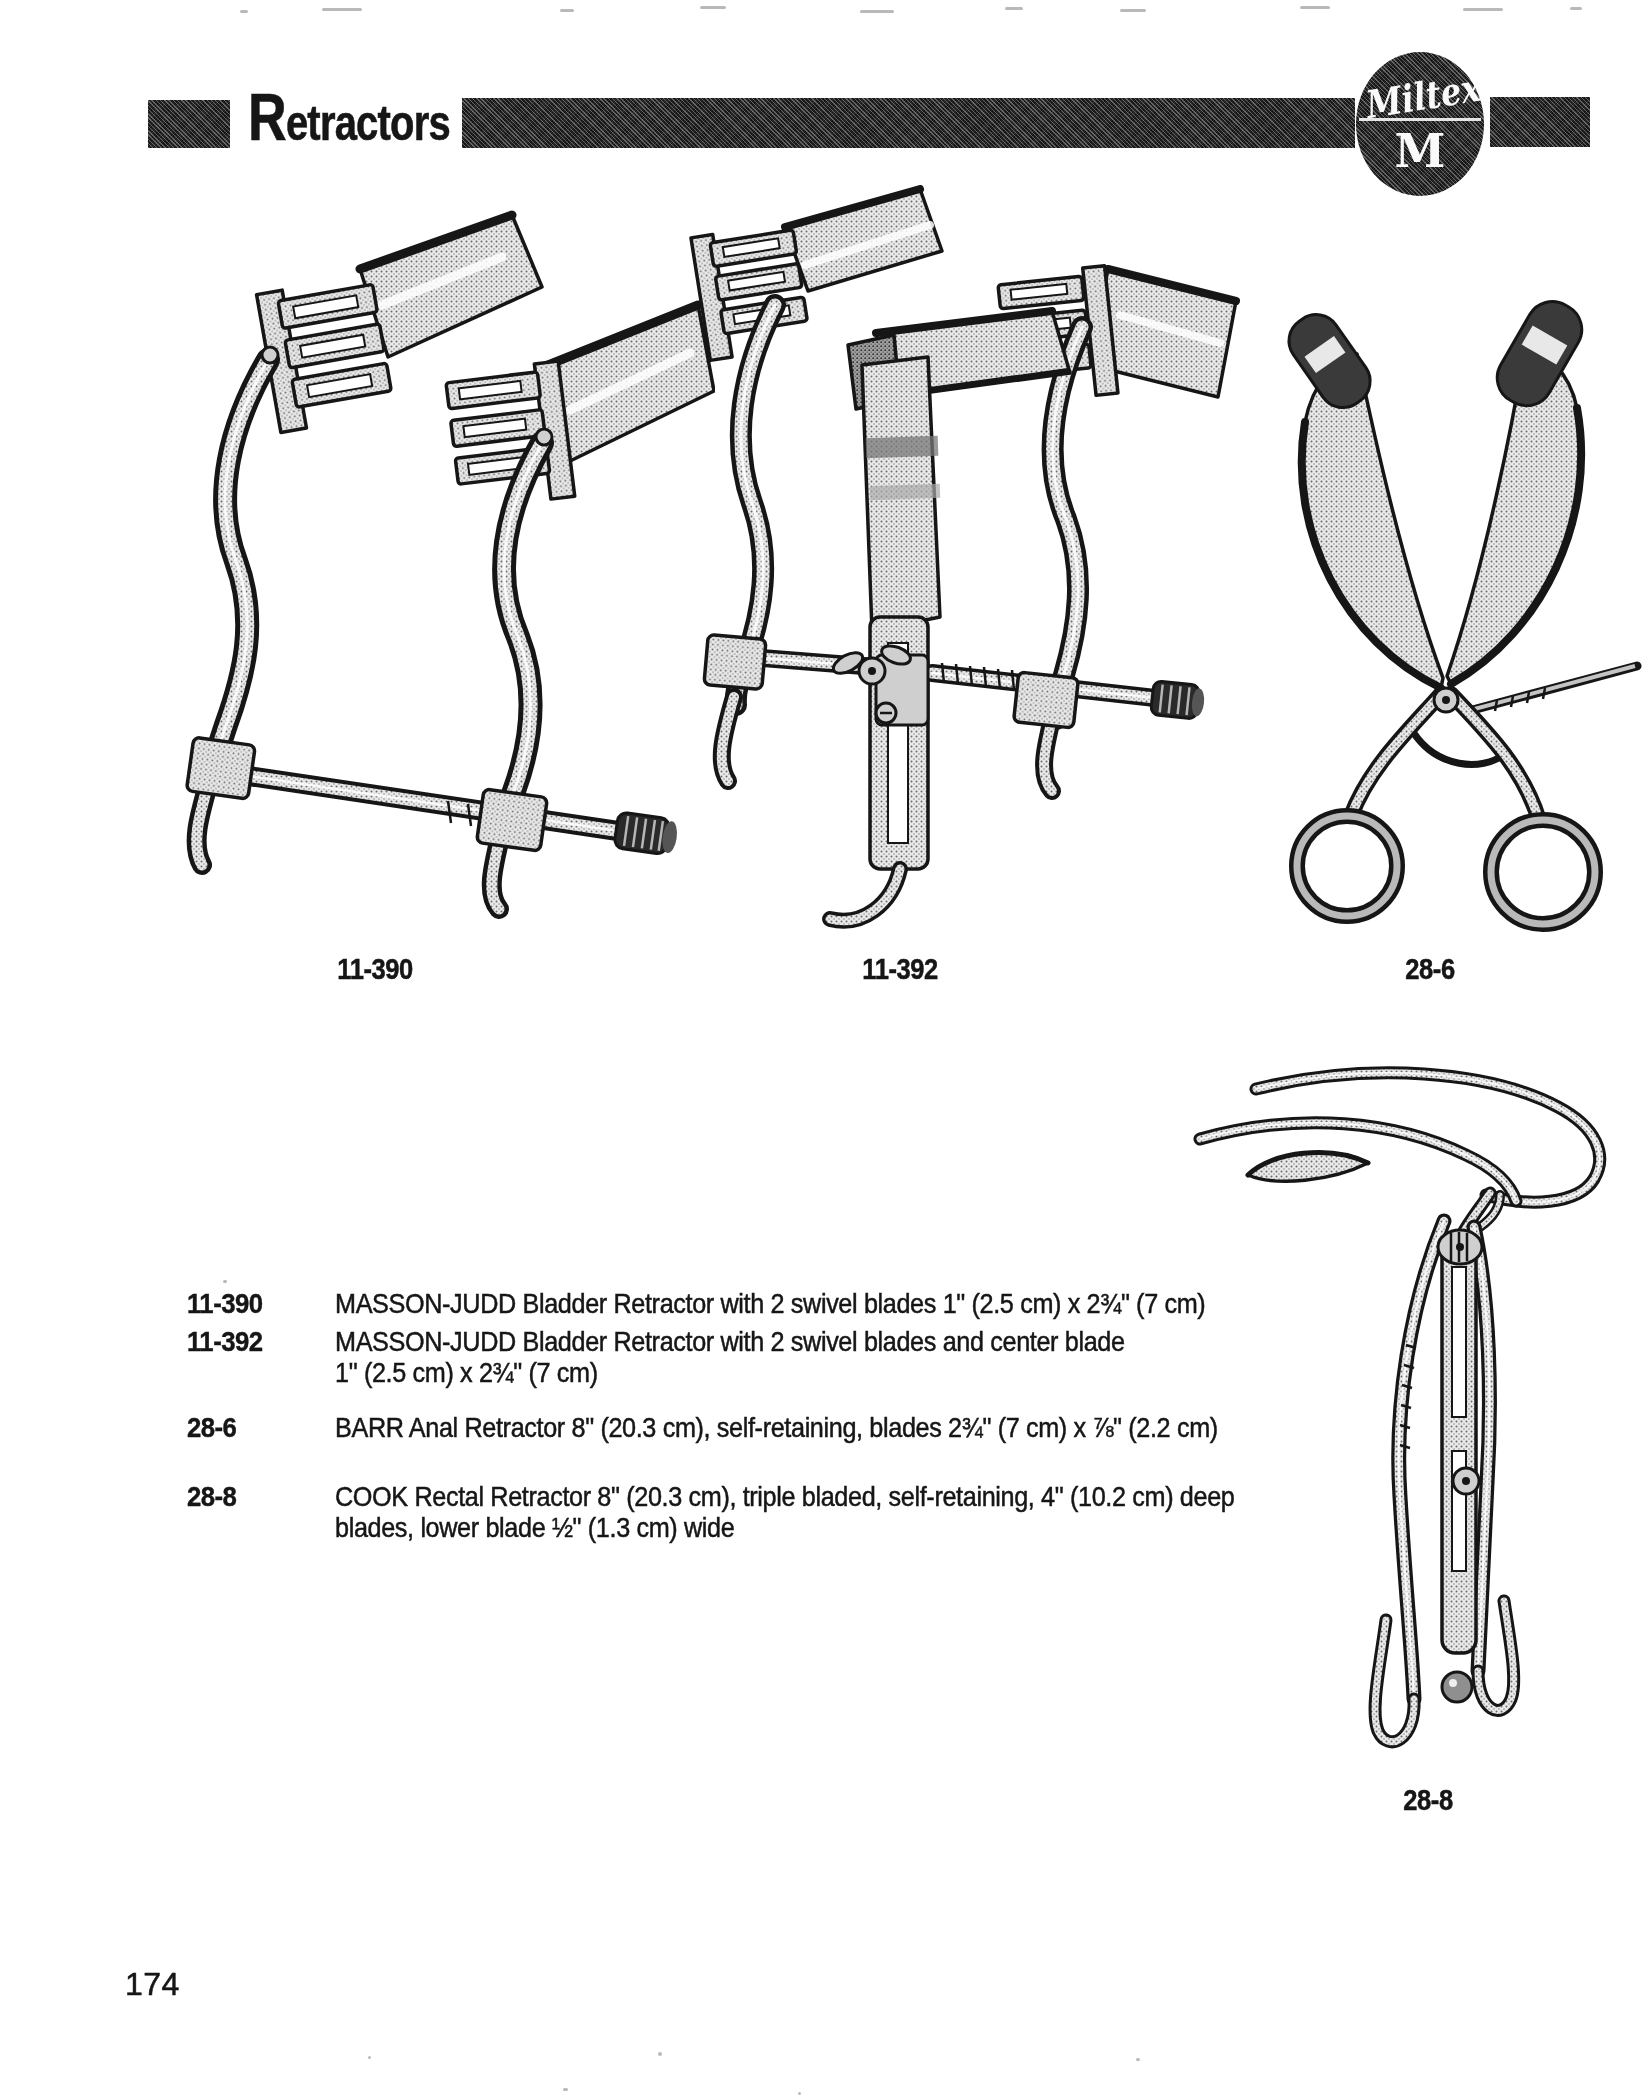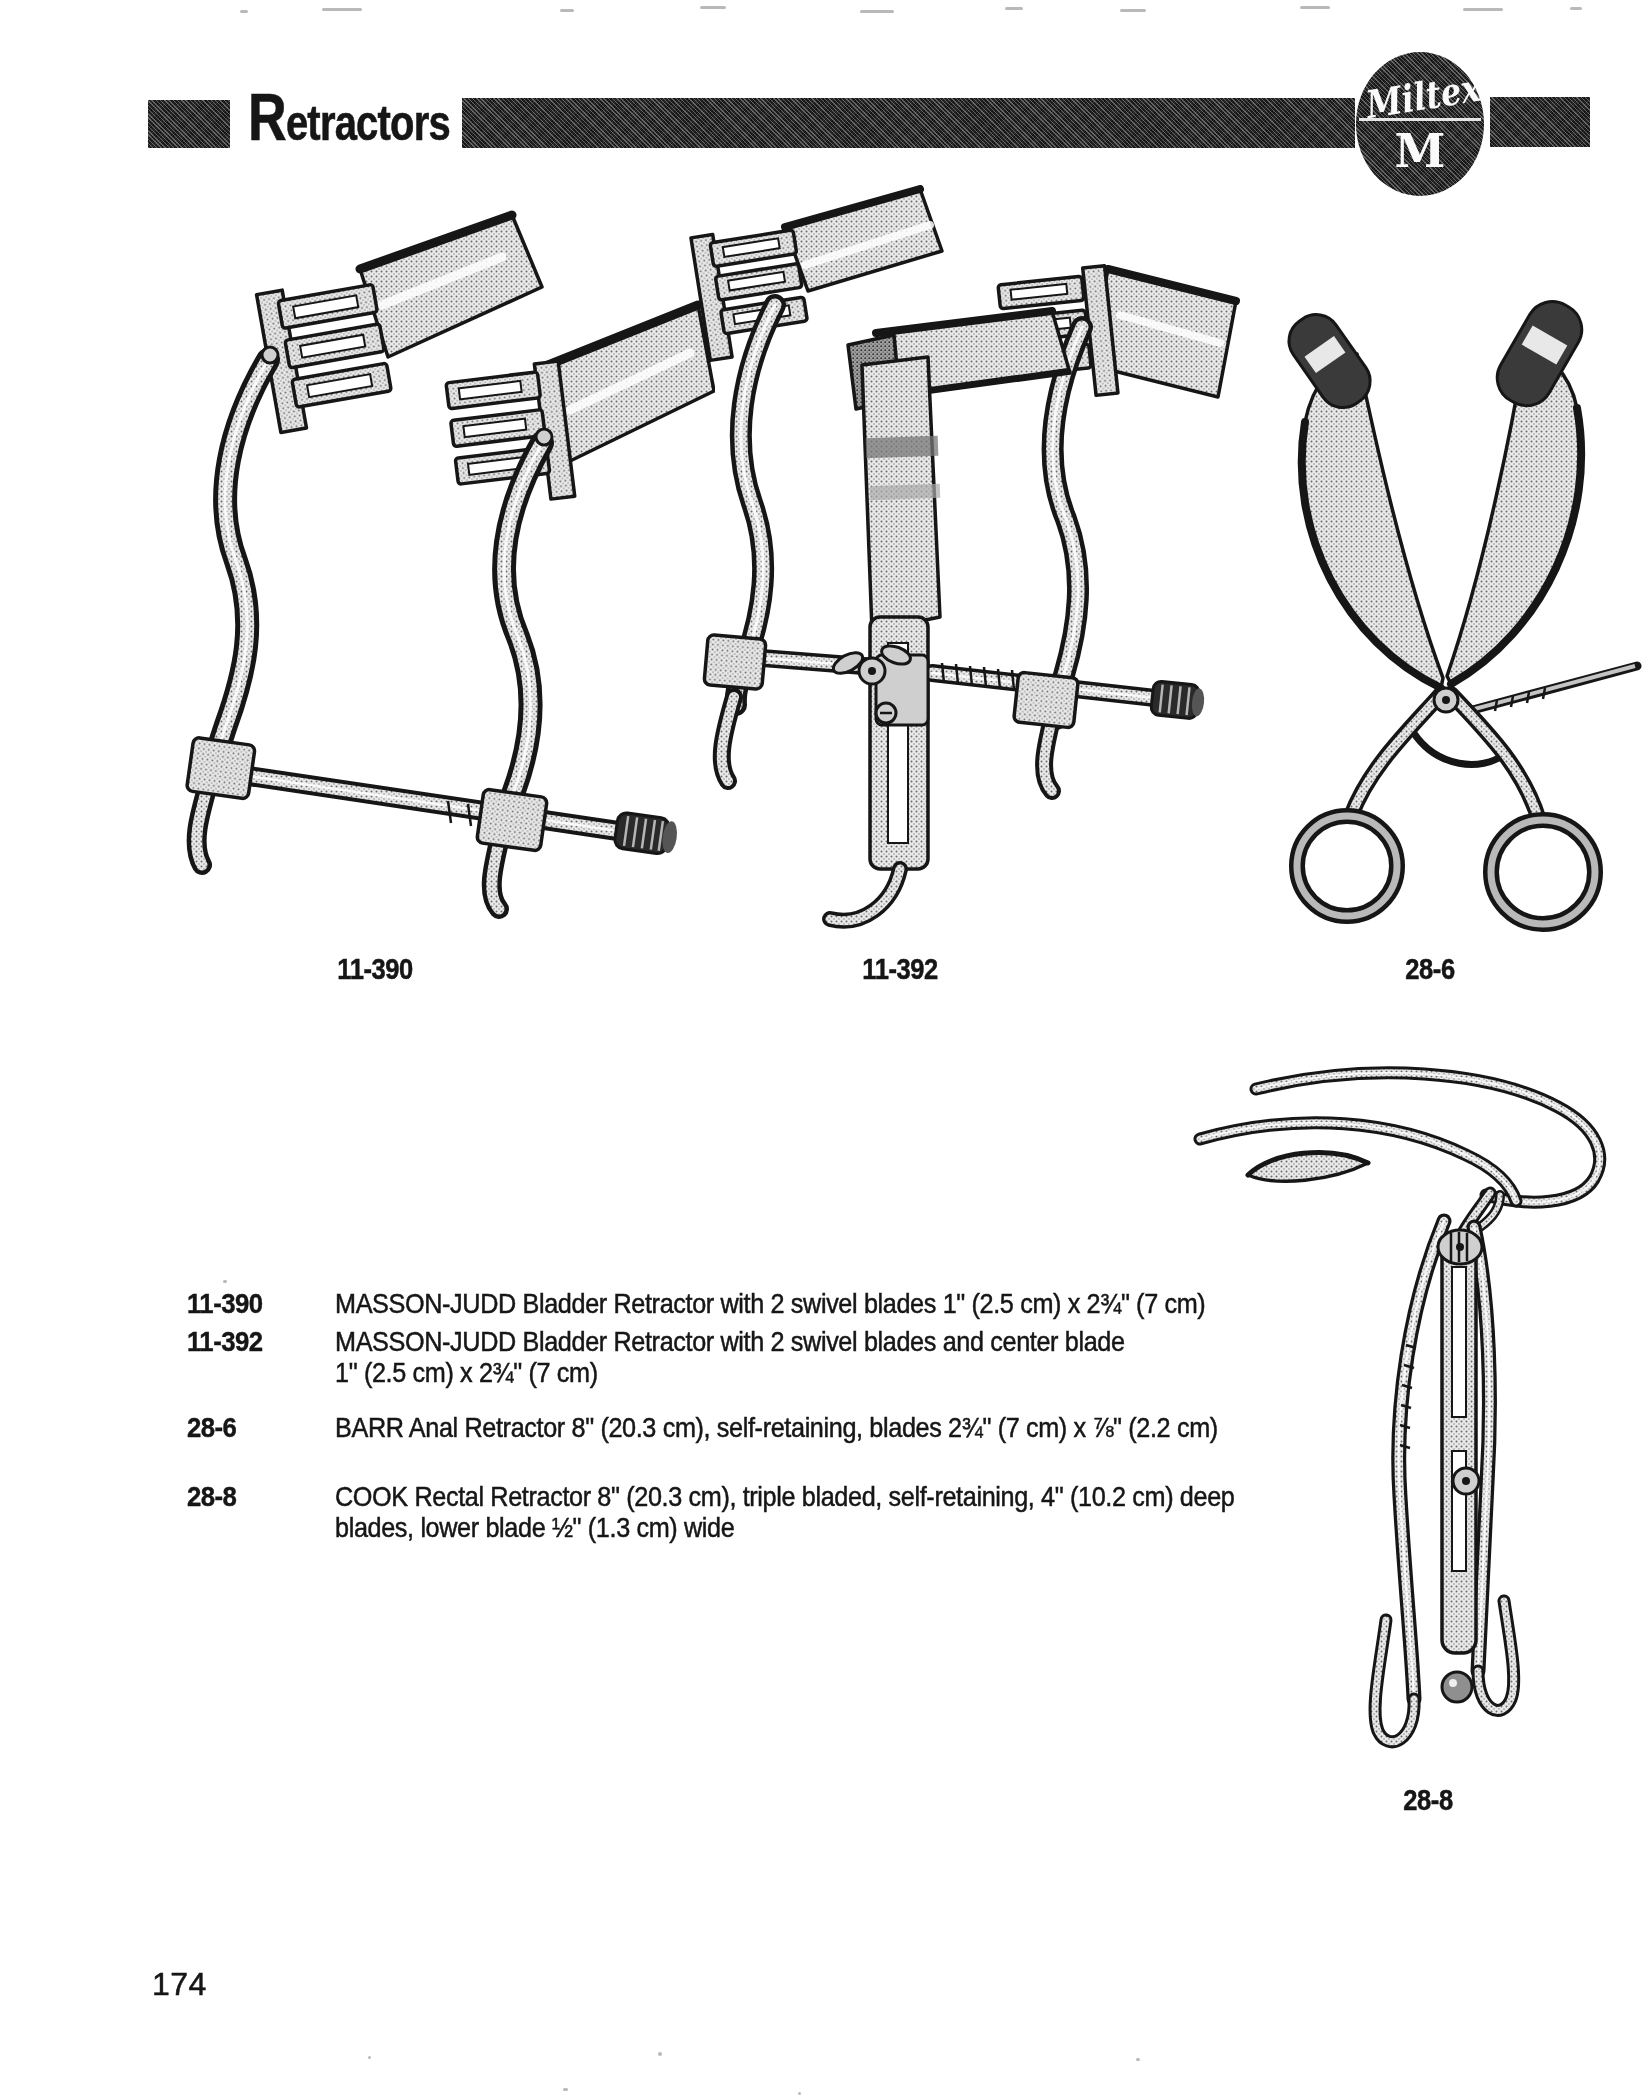--- a/index.html
+++ b/index.html
@@ -63,21 +63,21 @@
     letter-spacing:-.6px;transform:scaleX(.92);transform-origin:0 0;white-space:nowrap;
     -webkit-text-stroke:.4px #161616;
   }
   .prod-line{
     position:absolute;left:335px;font-size:28px;letter-spacing:-.4px;
     transform:scaleX(.9);transform-origin:0 0;white-space:nowrap;
     -webkit-text-stroke:.5px #161616;
   }
   
   .page-number{
-    position:absolute;left:152px;top:1966px;font-size:32px;letter-spacing:.5px;
+    position:absolute;left:125px;top:1966px;font-size:32px;letter-spacing:.5px;
     -webkit-text-stroke:.5px #161616;
   }
   
   .speck{position:absolute;background:#a8a8a8;border-radius:2px;opacity:.8;}
 </style>
 </head>
 <body>
 
 <div class="page">
 

